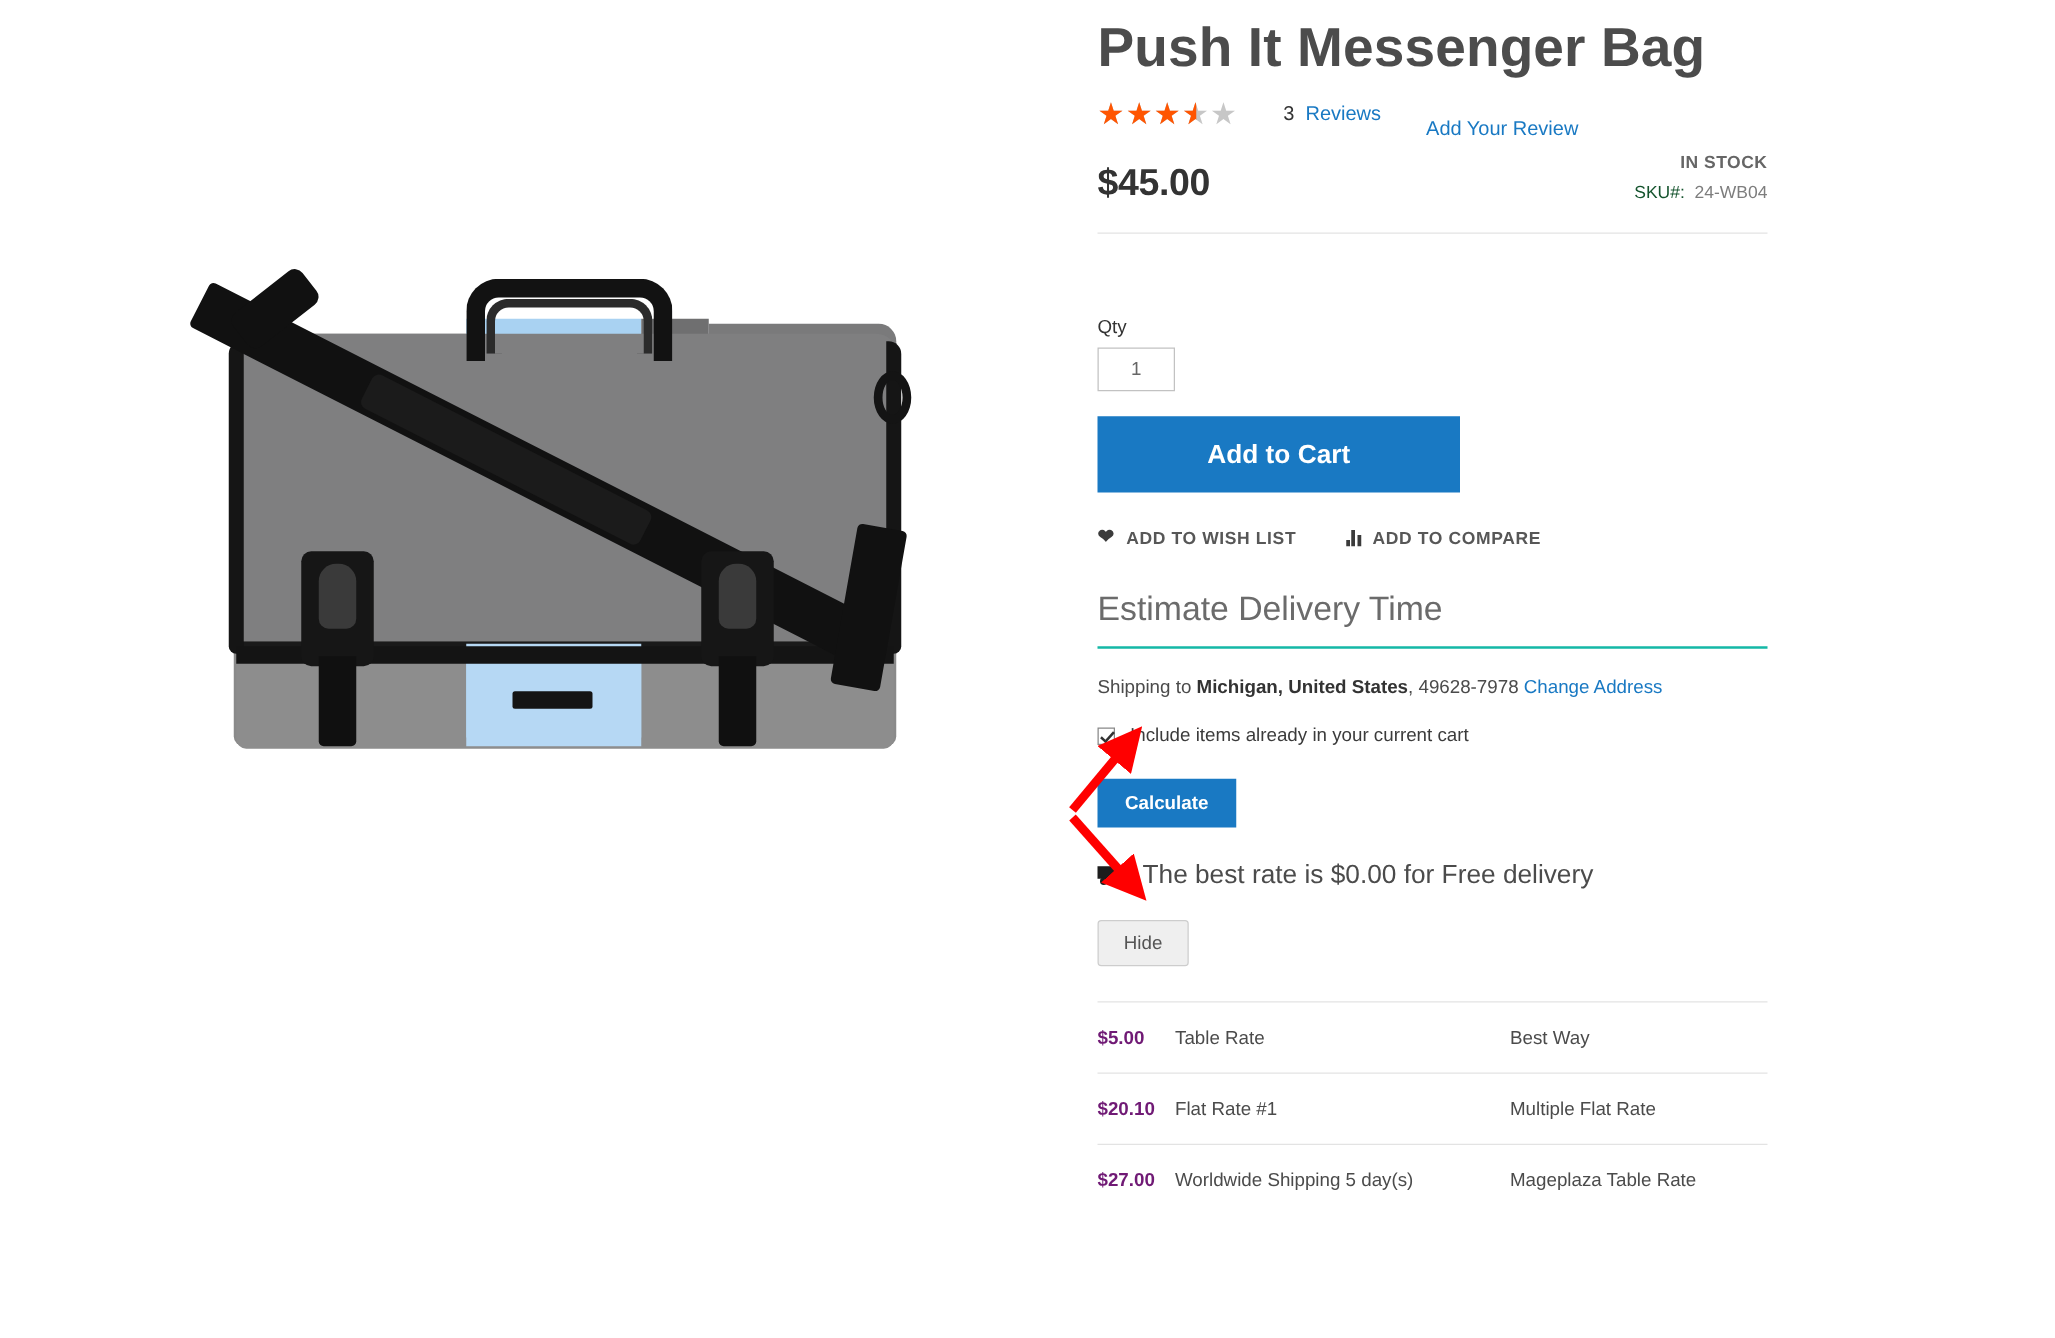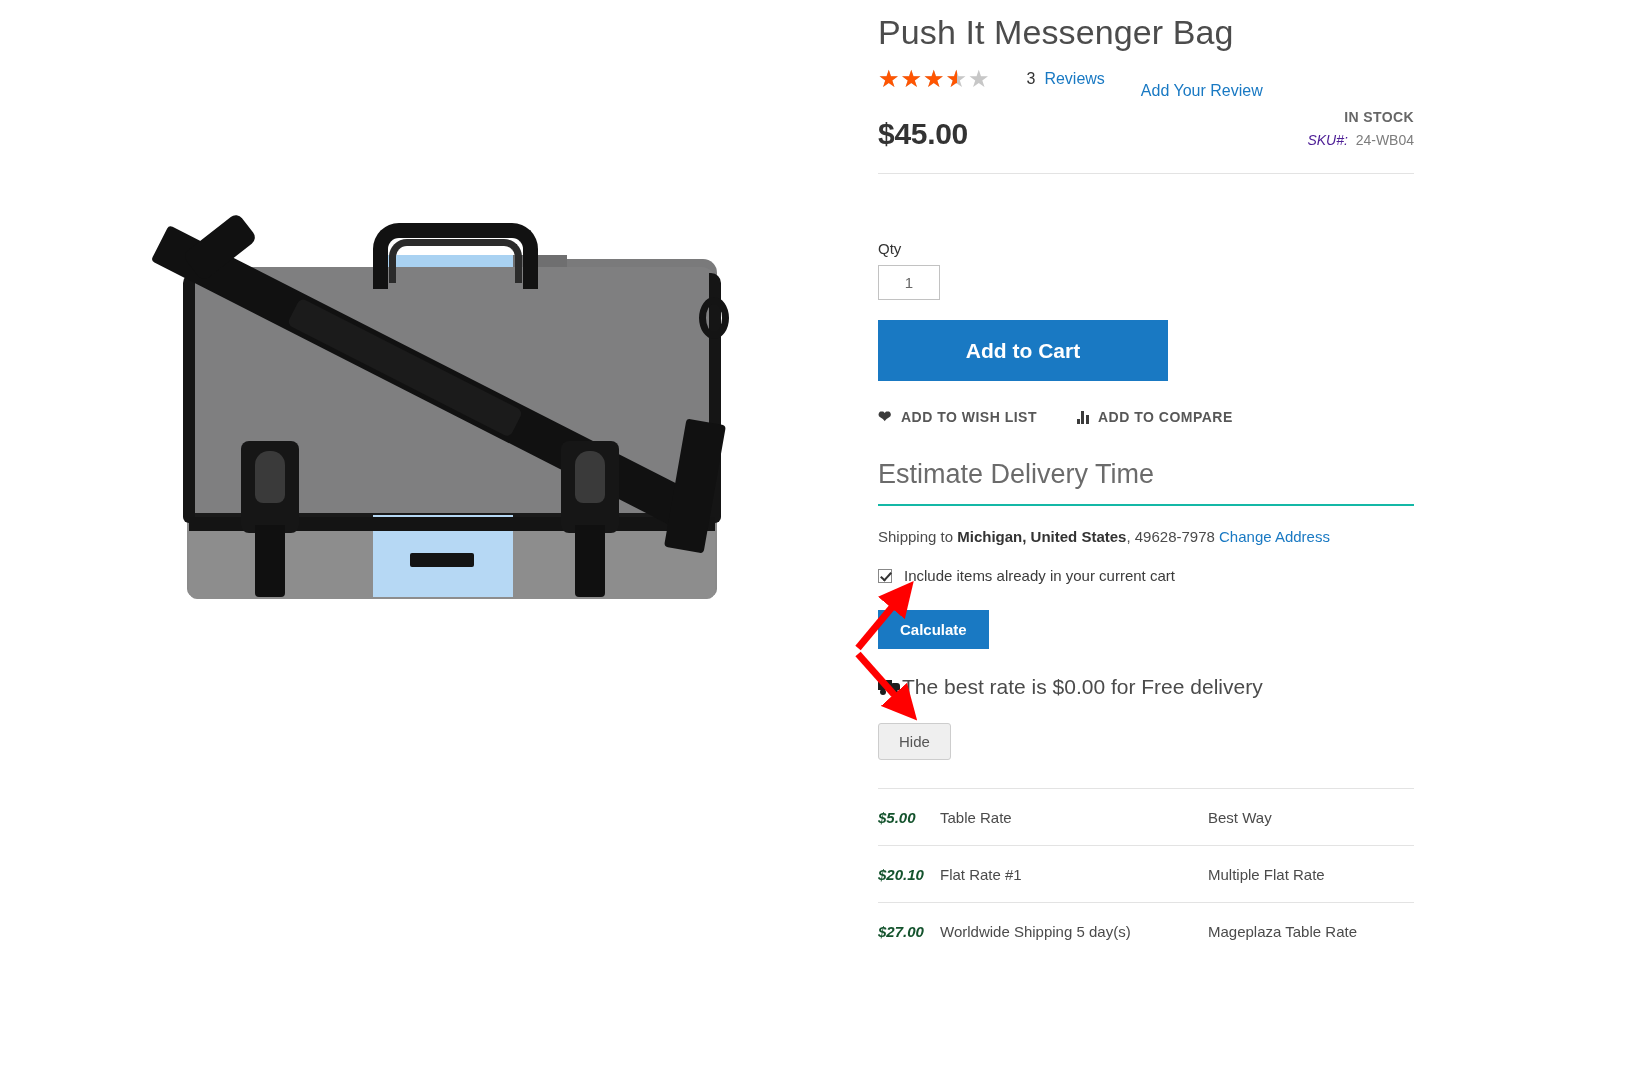--- a/index.html
+++ b/index.html
@@ -188,22 +188,22 @@
 
   
   #info {
     position: absolute;
     left: 878px; top: 0;
     width: 536px;
     padding-top: 10px;
   }
   h1#product-title {
     margin: 0;
-    font-size: 34px;
-    font-weight: 400;
+    font-size: 44px;
+    font-weight: 700;
     color: #4c4c4c;
     line-height: 1.3;
     letter-spacing: 0.1px;
   }
   .rating-row {
     display: flex;
     align-items: center;
     margin-top: 12px;
     height: 26px;
   }
@@ -258,21 +258,21 @@
     font-size: 14px;
     font-weight: bold;
     color: #666;
     letter-spacing: 0.4px;
   }
   .sku {
     font-size: 14px;
     color: #7d7d7d;
     margin-top: 6px;
   }
-  .sku .sku-label { color: #4c1d95; font-style: italic; }
+  .sku .sku-label { color: #14532d; }
 
   .qty-label {
     margin-top: 66px;
     font-size: 15px;
     color: #333;
   }
   input.qty-input {
     display: block;
     margin-top: 8px;
     width: 62px; height: 35px;
@@ -372,20 +372,21 @@
     color: #fff;
     font-size: 15px;
     font-weight: bold;
     cursor: pointer;
     font-family: "Liberation Sans", sans-serif;
   }
   .best-rate {
     margin-top: 26px;
     display: flex;
     align-items: center;
+    gap: 12px;
     font-size: 21px;
     color: #4b4b4b;
     font-weight: 300;
   }
   .truck-icon { display: inline-block; width: 24px; height: 17px; position: relative; }
   .truck-icon .box {
     position: absolute; left: 0; top: 1px;
     width: 14px; height: 10px; background: #1d1d1d;
   }
   .truck-icon .cab {
@@ -419,24 +420,23 @@
     font-size: 15px;
   }
   table.rates tr { border-top: 1px solid #e3e3e3; }
   table.rates td {
     padding: 20px 0 19px 0;
     color: #4b4b4b;
     vertical-align: middle;
   }
   table.rates td.price-cell {
     font-weight: bold;
-    color: #14532d;
+    color: #701a75;
     width: 62px;
     white-space: nowrap;
-    font-style: italic;
   }
   table.rates td.method-cell { width: 268px; }
 
   
   #annotation {
     position: absolute;
     left: 0; top: 0;
     width: 1644px; height: 1070px;
     pointer-events: none;
   }

